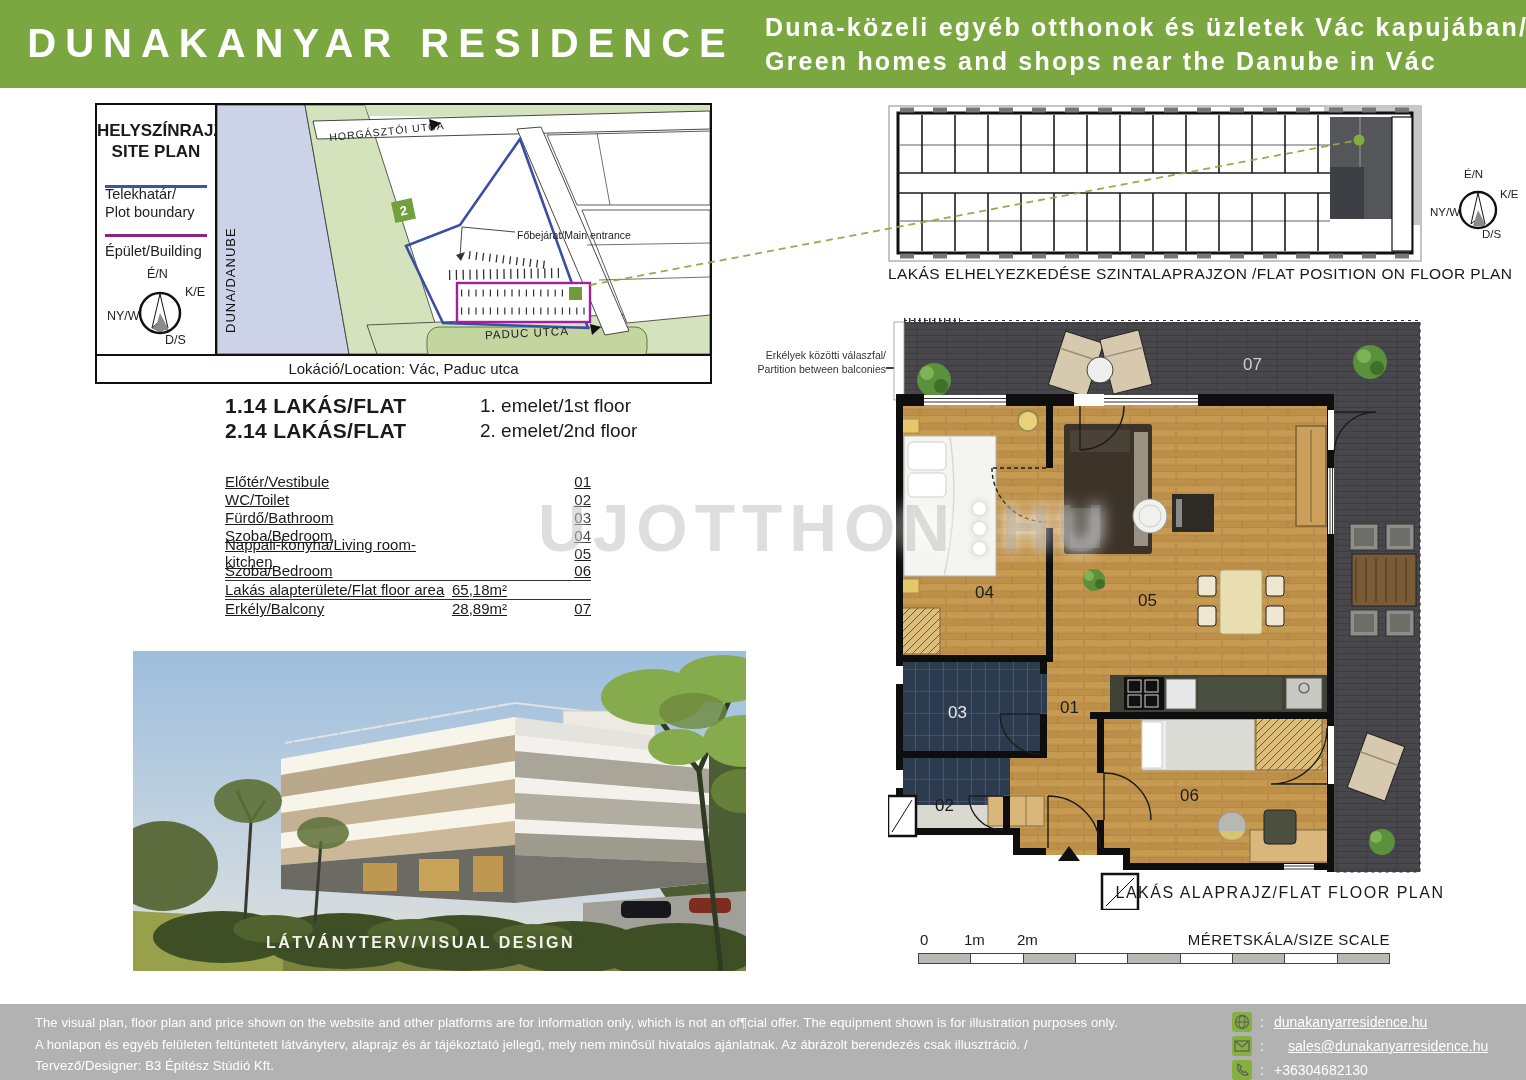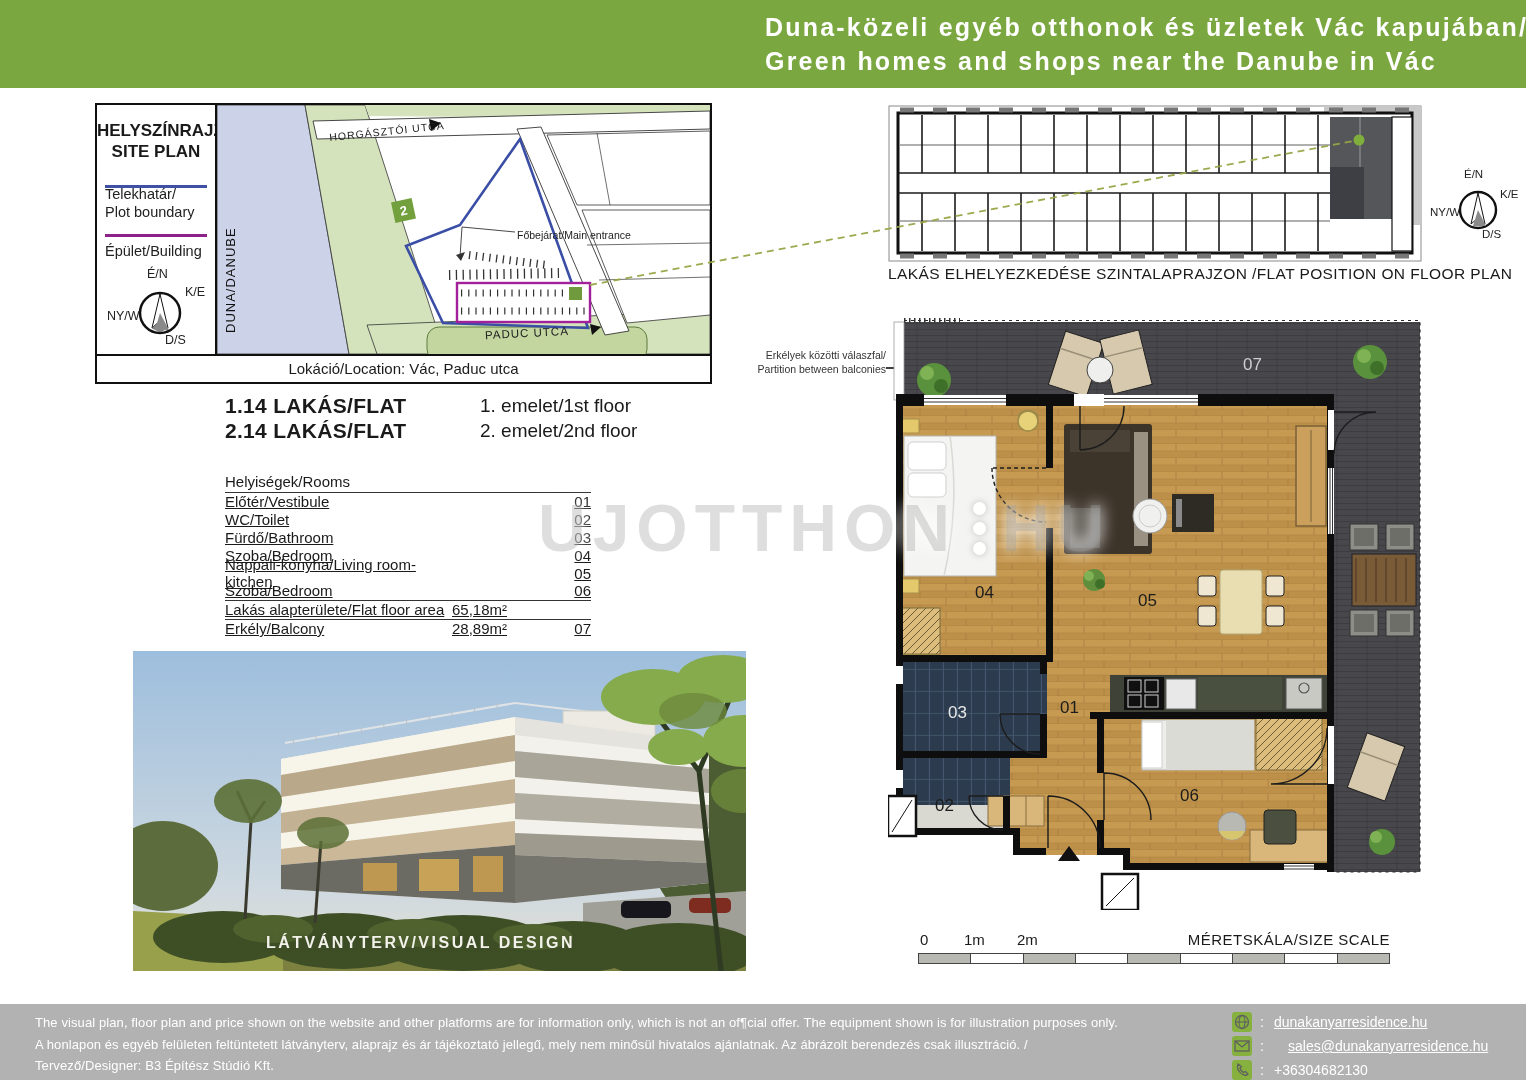--- a/index.html
+++ b/index.html
@@ -93,20 +93,21 @@
   .c-link{text-decoration:underline;}
 
   .overlay{position:absolute;left:0;top:0;z-index:5;pointer-events:none;}
 </style>
 </head>
 <body>
 
 <div class="page">
 
   <div class="header">
+    <div class="header-title">DUNAKANYAR RESIDENCE</div>
     <div class="tagline">
       <div>Duna-közeli egyéb otthonok és üzletek Vác kapujában/</div>
       <div>Green homes and shops near the Danube in Vác</div>
     </div>
   </div>
 
   <div class="site-panel">
     <div class="sp-legend">
       <div class="sp-head">
         <div>HELYSZÍNRAJZ/</div>
@@ -188,21 +189,20 @@
       <span class="flat-name">1.14 LAKÁS/FLAT</span>
       <span class="flat-floor">1. emelet/1st floor</span>
     </div>
     <div class="flat-row">
       <span class="flat-name">2.14 LAKÁS/FLAT</span>
       <span class="flat-floor">2. emelet/2nd floor</span>
     </div>
   </div>
 
   <div class="rooms">
-    <div class="rooms-head">Helyiségek/Rooms</div>
     <div class="room-row">
       <span class="room-name">Előtér/Vestibule</span>
       <span class="room-val"></span>
         <span class="room-num">01</span>
     </div>
     <div class="room-row">
       <span class="room-name">WC/Toilet</span>
       <span class="room-val"></span>
         <span class="room-num">02</span>
     </div>
@@ -571,20 +571,21 @@
   </div>
 
   <span class="fp-label" style="left:975px;top:583px;">04</span>
   <span class="fp-label" style="left:1138px;top:591px;">05</span>
   <span class="fp-label" style="left:1060px;top:698px;">01</span>
   <span class="fp-label" style="left:948px;top:703px;color:#e8e8e8;">03</span>
   <span class="fp-label" style="left:935px;top:796px;">02</span>
   <span class="fp-label" style="left:1180px;top:786px;">06</span>
   <span class="fp-label" style="left:1243px;top:355px;color:#cfcfcf;">07</span>
   <div class="entry-arrow"></div>
+  <div class="fp-caption">LAKÁS ALAPRAJZ/FLAT FLOOR PLAN</div>
 
   <div class="scalebar">
     <div class="sb-labels">
       <span class="abs" style="left:2px;">0</span>
       <span class="abs" style="left:46px;">1m</span>
       <span class="abs" style="left:99px;">2m</span>
       <span class="abs" style="right:0;letter-spacing:0.5px;">MÉRETSKÁLA/SIZE SCALE</span>
     </div>
     <div class="sb-bar">
       <div class="sb-seg sb-g"></div>

